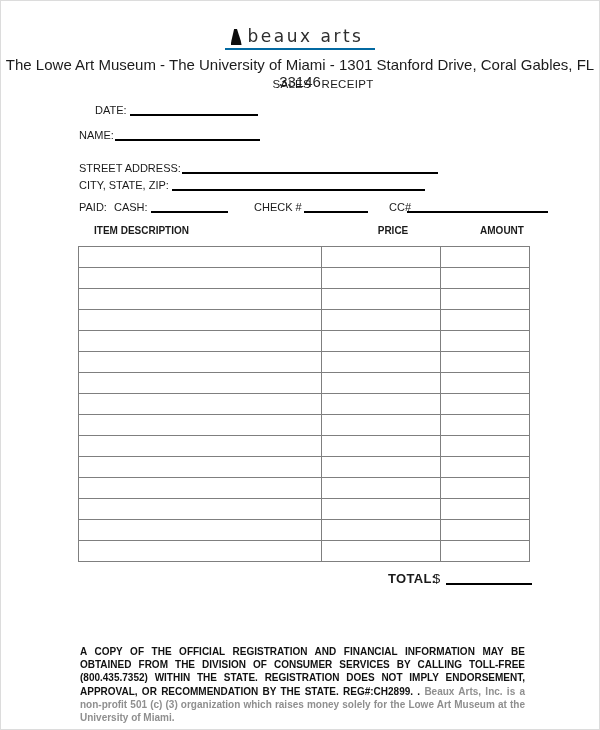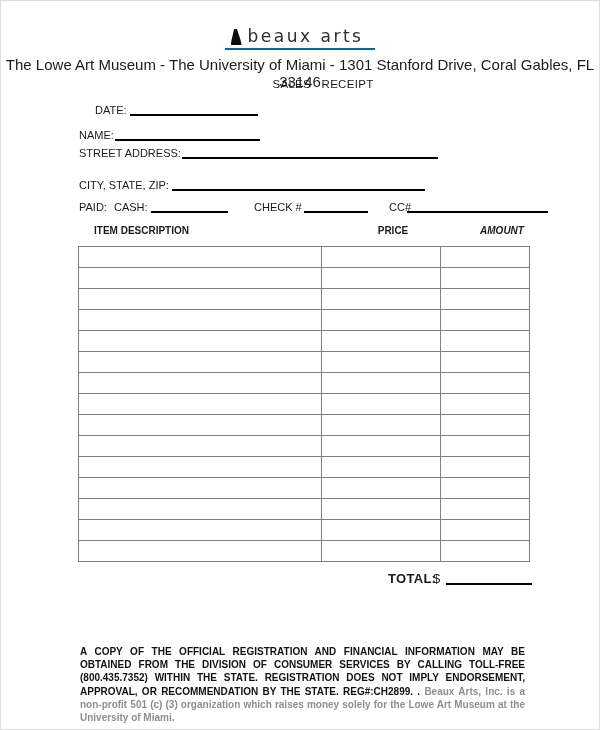--- a/index.html
+++ b/index.html
@@ -29,21 +29,21 @@
 
   .paid-row { position:absolute; top:199px; left:0; width:100%; height:14px; font-size:11px; }
   .paid-row .plbl  { position:absolute; bottom:1px; line-height:1.1;margin-top:45px; }
   .paid-row .pline { position:absolute; bottom:1px; border-bottom:2px solid #000; height:11px; }
 
   
   .tbl-head { position:absolute; top:224px; left:0; width:100%; height:14px;
     font-size:10px; font-weight:bold; }
   .th-item   { position:absolute; left:93px; }
   .th-price  { position:absolute; left:360px; transform:translateX(-50%);margin-left:32px; }
-  .th-amount { position:absolute; left:501px; transform:translateX(-50%);font-style:italic; }
+  .th-amount { position:absolute; left:501px; transform:translateX(-50%); }
 
   table.items { position:absolute; left:77px; top:245px; width:452px;
     border-collapse:collapse; table-layout:fixed; }
   table.items td { border:1px solid #7f7f7f; height:20px; padding:0 4px;
     font-size:10px; }
 
   
   .total-row { position:absolute; top:571px; left:0; width:100%; height:15px; font-size:13px; }
   .total-row .tlbl  { position:absolute; bottom:1px; font-weight:bold; letter-spacing:0.3px; }
   .total-row .tcur  { position:absolute; bottom:1px; }
@@ -73,21 +73,21 @@
   <div class="frow" style="top:101px;padding-left:16px;">
     <span class="lbl">DATE:</span>
     <span class="fline" style="width:128px;"></span>
   </div>
 
   <div class="frow" style="top:126px;justify-content:center;">
     <span class="lbl">NAME:</span>
     <span class="fline" style="width:145px; margin-left:1px;"></span>
   </div>
 
-  <div class="frow" style="top:144px;">
+  <div class="frow" style="top:159px;">
     <span class="lbl">STREET ADDRESS:</span>
     <span class="fline" style="width:256px; margin-left:1px;"></span>
   </div>
 
   <div class="frow" style="top:176px;">
     <span class="lbl">CITY, STATE, ZIP:</span>
     <span class="fline" style="width:253px;"></span>
   </div>
 
   <div class="paid-row">

